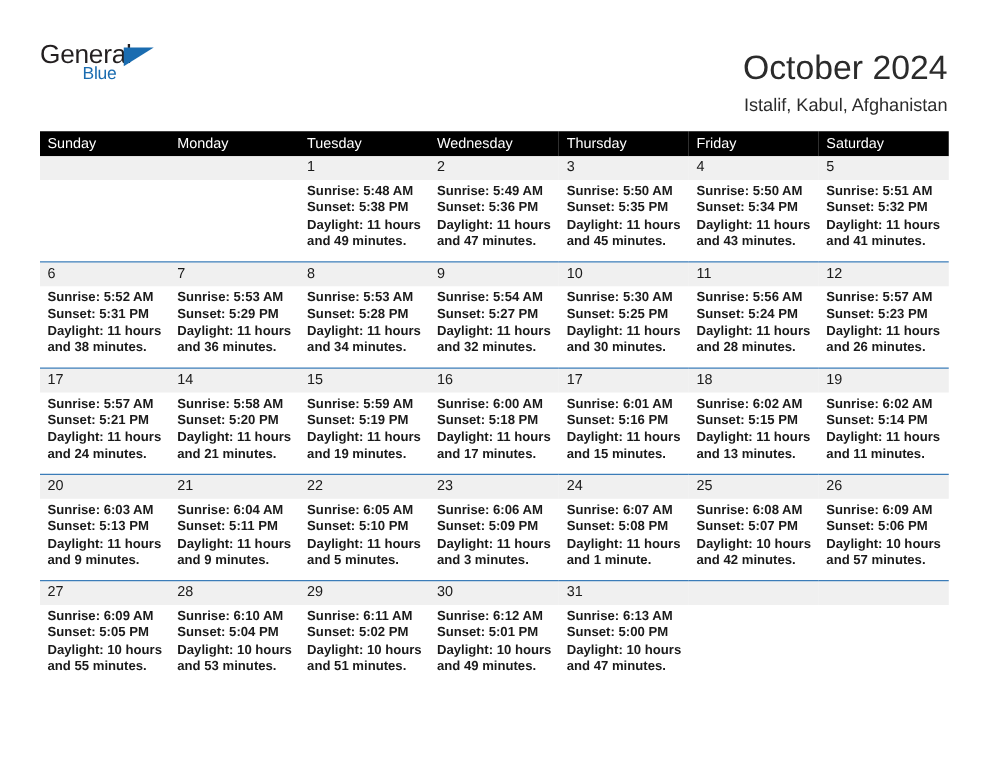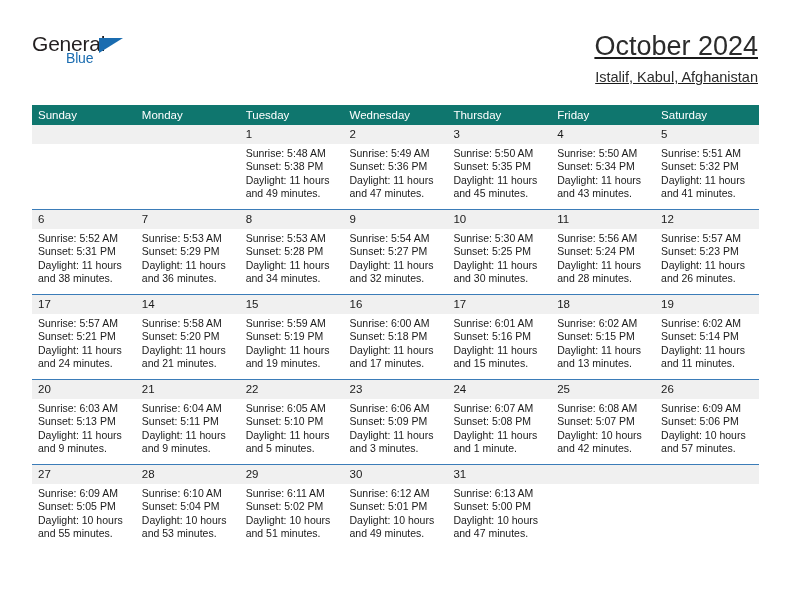--- a/index.html
+++ b/index.html
@@ -61,23 +61,22 @@
     left: 34px;
     top: 18px;
     font-size: 14px;
     letter-spacing: -0.2px;
     color: #1a6cb0;
   }
 
   .title-block {
     position: absolute;
     right: 0;
-    top: 0;
+    top: 8px;
     text-align: right;
-    text-decoration: underline;
   }
   .month-title {
     font-size: 27px;
     color: #2b2b2b;
     line-height: 32px;
     font-weight: normal;
     margin: 0;
     white-space: nowrap;
   }
   .location {
@@ -94,21 +93,21 @@
     left: 32px;
     top: 105px;
     width: 727px;
   }
   table.cal {
     border-collapse: collapse;
     table-layout: fixed;
     width: 727px;
   }
   table.cal th {
-    background: #0f766e;
+    background: #000000;
     color: #ffffff;
     font-size: 11.5px;
     font-weight: normal;
     text-align: left;
     padding: 4px 0 4px 6px;
     height: 12px;
     vertical-align: middle;
     border: none;
   }
   table.cal td {
@@ -131,20 +130,21 @@
     line-height: 13px;
   }
   .daynum.empty {
     color: transparent;
   }
   .detail {
     padding: 3px 6px 0 6px;
     font-size: 10.5px;
     line-height: 13.4px;
     color: #1a1a1a;
+    font-weight: bold;
   }
   .detail div { white-space: nowrap; }
   .cell-empty .detail { visibility: hidden; }
 </style>
 </head>
 <body>
 
 <div class="page">
 
   <div class="header">

